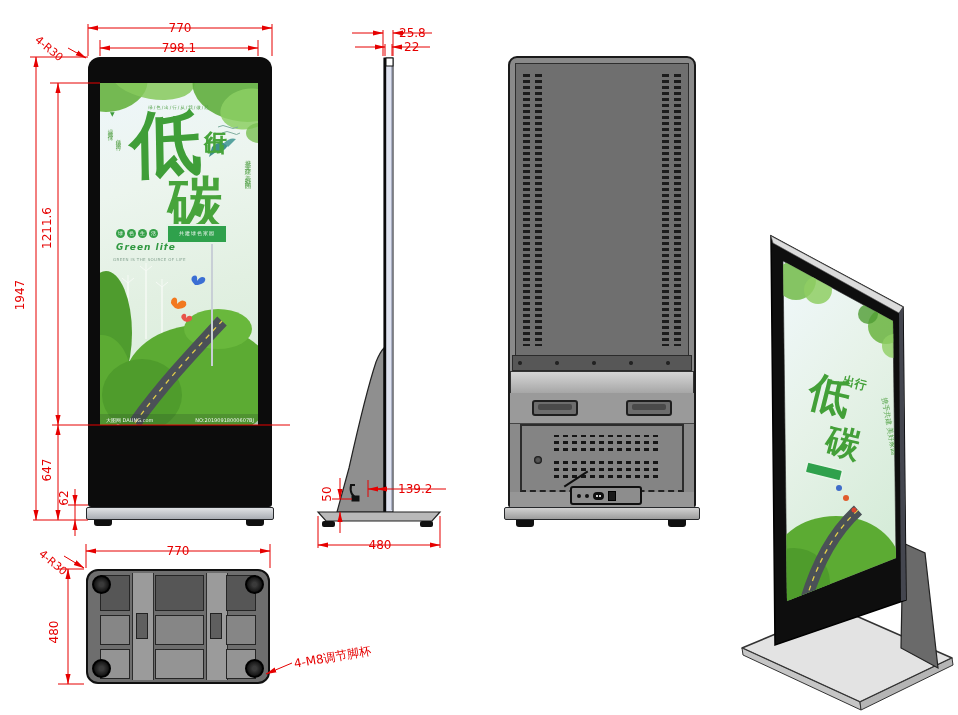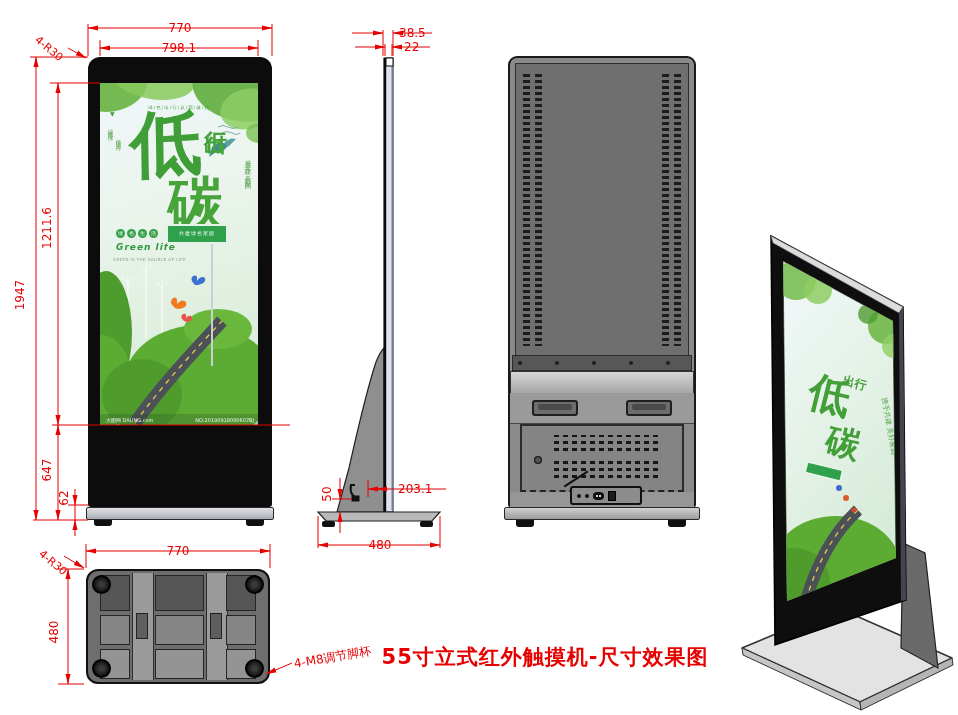--- a/index.html
+++ b/index.html
@@ -366,27 +366,26 @@
   <div class="labels abs" style="left:0;top:8px;width:914px;height:715px;pointer-events:none;">
 
     <div class="dlab ctr" style="left:88px;top:14px;width:184px;">770</div>
     <div class="dlab ctr" style="left:100px;top:34px;width:158px;">798.1</div>
     <div class="rlab" style="left:40px;top:26px;transform:rotate(40deg);">4-R30</div>
     <div class="vlab" style="left:-2px;top:281px;">1947</div>
     <div class="vlab" style="left:25px;top:214px;">1211.6</div>
     <div class="vlab" style="left:25px;top:456px;">647</div>
     <div class="vlab" style="left:42px;top:484px;">62</div>
 
-    <div class="dlab" style="left:399px;top:19px;">38.5</div>
+    <div class="dlab" style="left:399px;top:19px;">25.8</div>
     <div class="dlab" style="left:404px;top:33px;">22</div>
-    <div class="dlab" style="left:398px;top:475px;">203.1</div>
+    <div class="dlab" style="left:398px;top:475px;">139.2</div>
     <div class="vlab" style="left:305px;top:480px;">50</div>
     <div class="dlab ctr" style="left:330px;top:531px;width:100px;">480</div>
 
     <div class="dlab ctr" style="left:86px;top:537px;width:184px;">770</div>
     <div class="vlab" style="left:32px;top:618px;">480</div>
     <div class="rlab" style="left:44px;top:540px;transform:rotate(40deg);">4-R30</div>
     <div class="rlab" style="left:293px;top:650px;transform:rotate(-10deg);font-size:12px;">4-M8调节脚杯</div>
   </div>
 
-  <div class="title">55寸立式红外触摸机-尺寸效果图</div>
 
 </div>
 
 </body></html>

